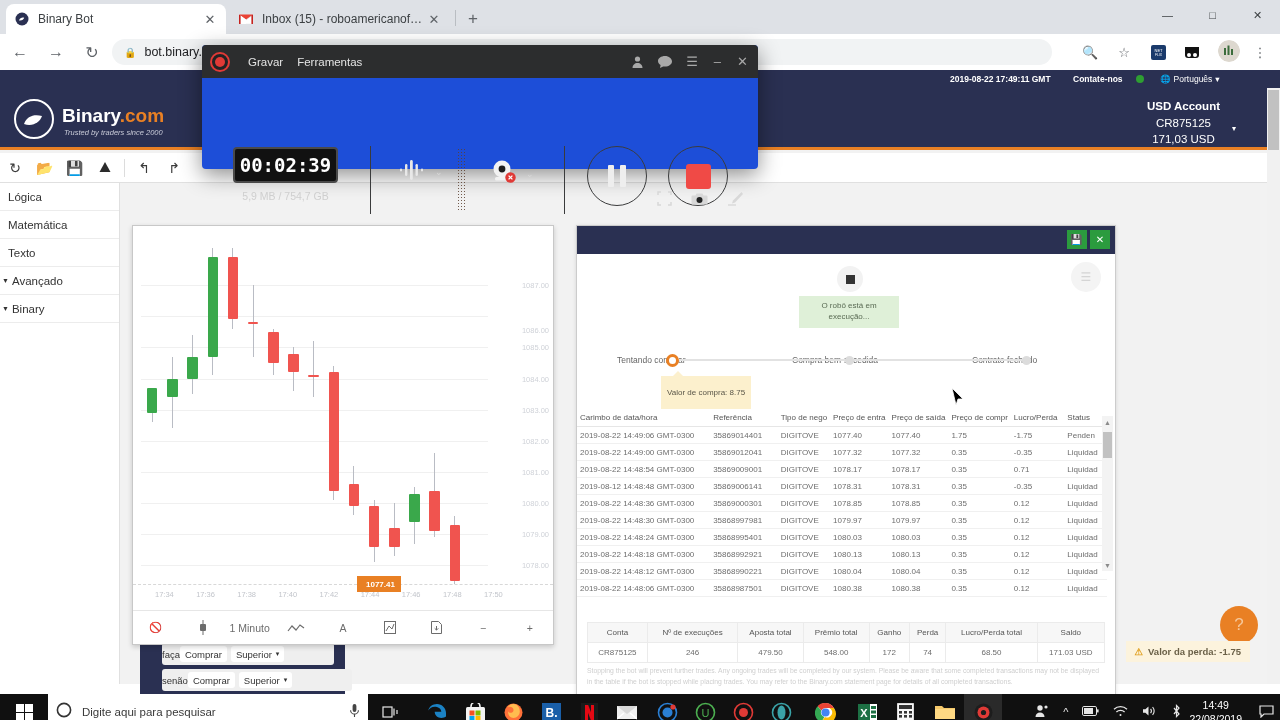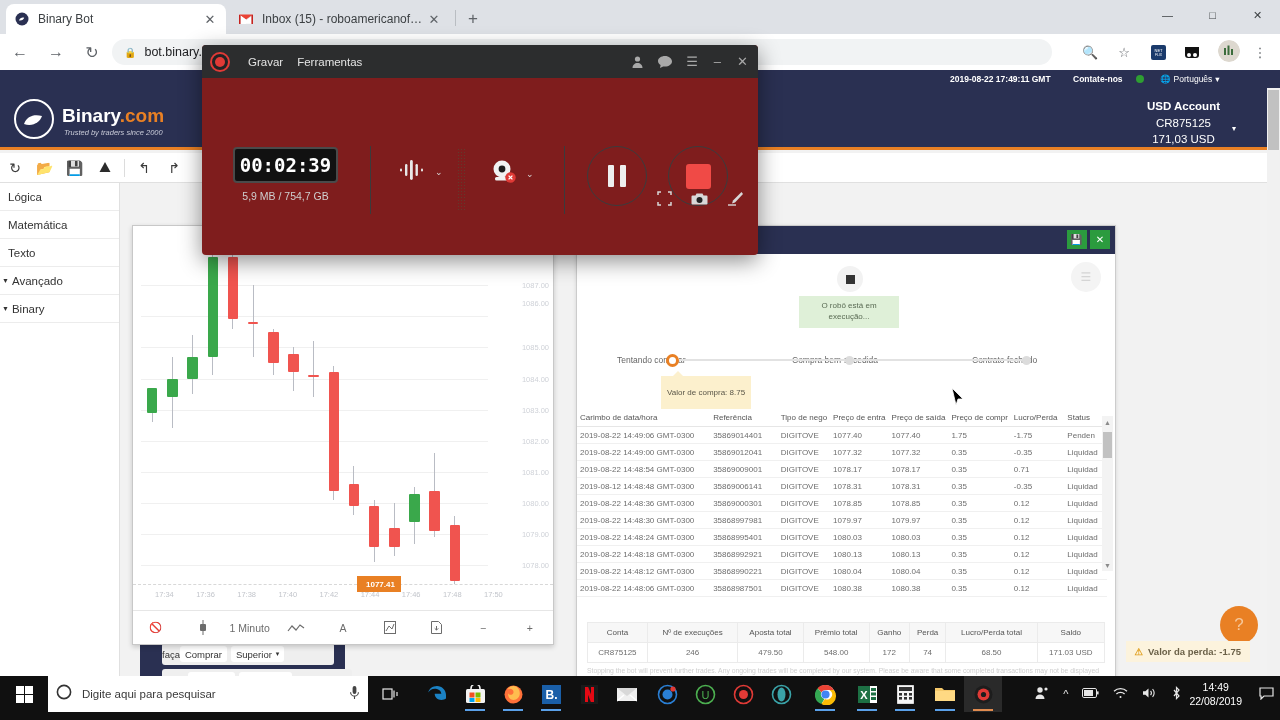--- a/index.html
+++ b/index.html
@@ -161,21 +161,21 @@
               background:#e98024; display:flex; align-items:center; justify-content:center;
               color:#f6c79a; font-size:17px; }
   .loss-toast { position:absolute; right:30px; bottom:22px; background:#fcf3dd; padding:5px 9px;
                 font-size:9.5px; color:#6b6148; font-weight:bold; display:flex;
                 align-items:center; gap:5px; }
 
   .page-scroll { position:absolute; right:0; top:18px; width:13px; height:596px; background:#f1f1f1; }
   .page-scroll .thumb { position:absolute; top:2px; left:1px; width:11px; height:60px; background:#c1c1c1; }
 
   
-  .rec { position:absolute; left:202px; top:45px; width:556px; height:210px; background:#7f1d1d;
+  .rec { position:absolute; left:202px; top:45px; width:556px; height:124px; background:#1d4ed8;
          border-radius:4px; box-shadow:0 6px 22px rgba(0,0,0,.45); z-index:40; }
   .rec-title { height:33px; background:#2c2d2e; border-radius:4px 4px 0 0; display:flex;
                align-items:center; padding:0 8px; }
   .rec-logo { width:20px; height:20px; border-radius:50%; border:2px solid #e03a36; background:#222324;
               display:flex; align-items:center; justify-content:center; }
   .rec-logo i { width:10px; height:10px; border-radius:50%; background:#e03a36; display:block; }
   .rec-menu { color:#e4e4e4; font-size:11.5px; margin-left:18px; }
   .rec-ic { color:#a9a9a9; font-size:13px; margin-left:14px; display:flex; align-items:center; }
   .rec-body { position:relative; height:137px; }
   .timer { position:absolute; left:31px; top:69px; width:105px; height:36px; background:#111;
@@ -190,21 +190,21 @@
           background-size:3px 3px; opacity:.85; }
   .caret-dn { color:#d8d8d8; font-size:9px; }
   .bigbtn { width:60px; height:60px; border-radius:50%; border:1px solid #3b3c3d;
             position:absolute; top:68px; display:flex; align-items:center; justify-content:center; }
   .pausebar { width:6px; height:22px; background:#eee; border-radius:1px; margin:0 3px; }
   .stopbox { width:25px; height:25px; background:#f04a46; border-radius:3px; }
   .rec-foot { position:absolute; right:14px; bottom:6px; display:flex; align-items:center; gap:19px; }
   .rec-foot span { color:#d8d8d8; font-size:13px; }
 
   
-  .taskbar { position:absolute; left:0; bottom:0; width:1280px; height:44px; background:#101010; }
+  .taskbar { position:absolute; left:0; bottom:0; width:1280px; height:26px; background:#101010; }
   .start { position:absolute; left:0; top:0; width:48px; height:36px; display:flex;
            align-items:center; justify-content:center; }
   .searchbox { position:absolute; left:48px; top:0; width:320px; height:36px; background:#fff;
                display:flex; align-items:center; padding:0 8px; }
   .searchbox .txt { font-size:11.5px; color:#3a3a3a; margin-left:10px; flex:1; }
   .tb-app { position:absolute; top:0; width:38px; height:36px; display:flex; align-items:center;
             justify-content:center; }
   .tb-app .under { position:absolute; bottom:1px; left:9px; width:20px; height:2px; background:#5aa0e8; }
   .tray { position:absolute; right:0; top:0; height:36px; display:flex; align-items:center; }
   .tray span { color:#e6e6e6; font-size:11px; margin:0 7px; }
@@ -441,21 +441,21 @@
               <div class="wick" style="top: 199.245px; height: 84.0566px;"></div>
               <div class="body" style="top: 236.604px; height: 40.4717px; background: rgb(240, 84, 79);"></div>
             </div>
             <div class="cndl" style="left: 316.557px; width: 10.4886px; top: 0px; height: 330px;">
               <div class="wick" style="top: 261.509px; height: 68.4906px;"></div>
               <div class="body" style="top: 270.849px; height: 56.0377px; background: rgb(240, 84, 79);"></div>
             </div>
           </div>
         <div class="yaxis" id="yaxis">
             <div class="ytick" style="top: 27.1321px;">1087.00</div>
-            <div class="ytick" style="top: 45px;">1086.00</div>
+            <div class="ytick" style="top: 72px;">1086.00</div>
             <div class="ytick" style="top: 89.3962px;">1085.00</div>
             <div class="ytick" style="top: 120.528px;">1084.00</div>
             <div class="ytick" style="top: 151.66px;">1083.00</div>
             <div class="ytick" style="top: 182.792px;">1082.00</div>
             <div class="ytick" style="top: 213.925px;">1081.00</div>
             <div class="ytick" style="top: 245.057px;">1080.00</div>
             <div class="ytick" style="top: 276.189px;">1079.00</div>
             <div class="ytick" style="top: 307.321px;">1078.00</div>
           </div>
         <div class="xaxis" id="xaxis">

